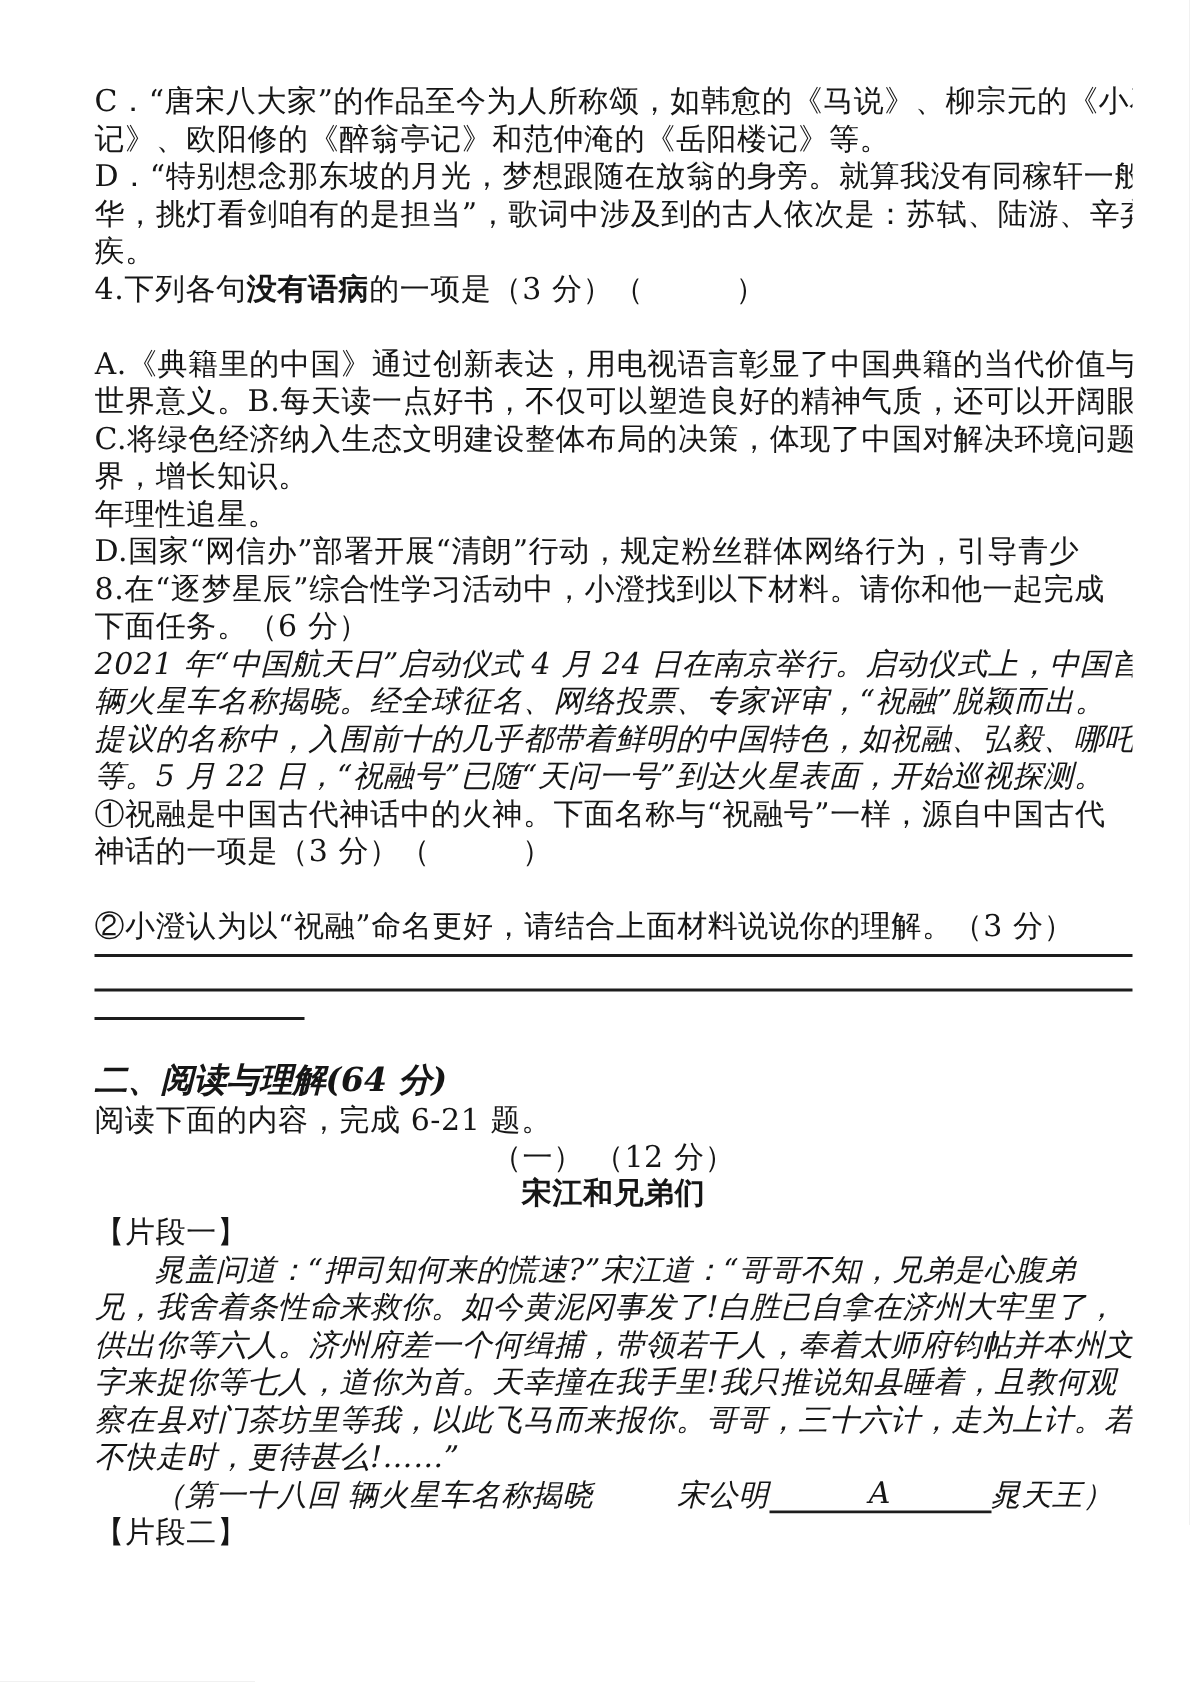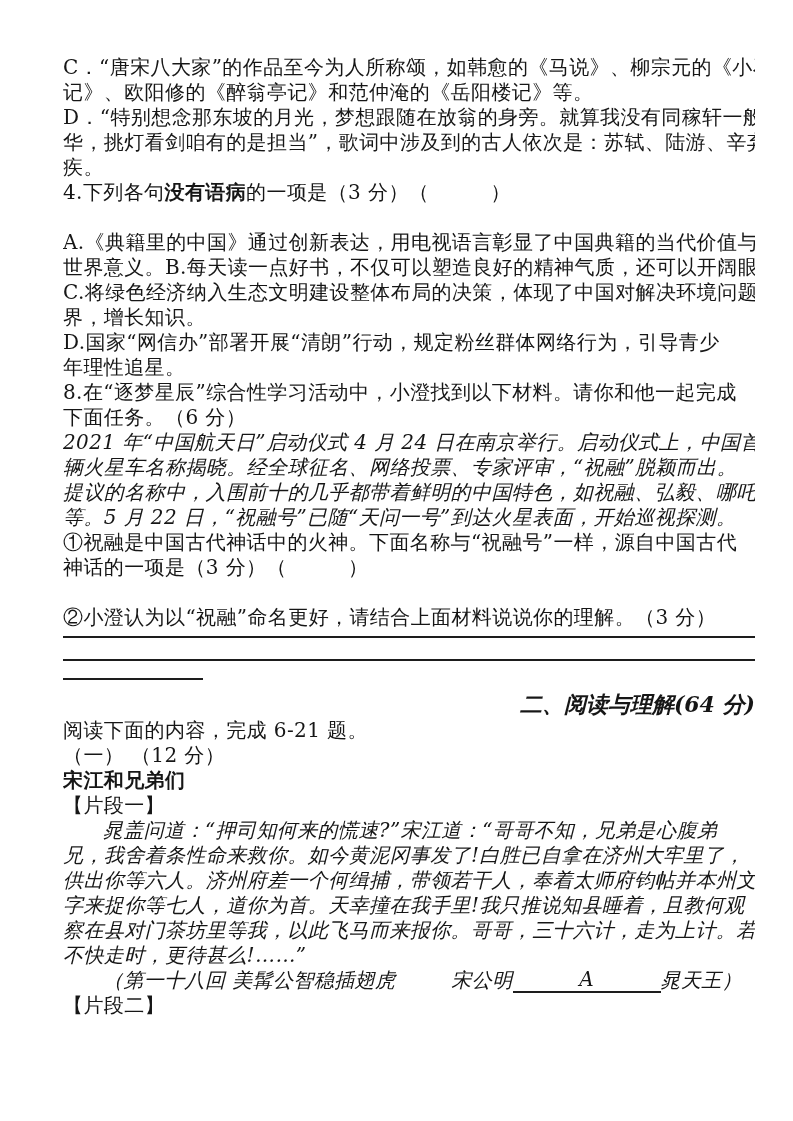--- a/index.html
+++ b/index.html
@@ -18,29 +18,29 @@
     white-space:nowrap;
     overflow:hidden;
     height:25px;
     line-height:25px;
     font-size:20px;
     letter-spacing:0.4px;
   }
   .blank-ln{height:25px;}
   .b{font-weight:bold;font-family:Liberation Serif, serif;}
   .kaiti{font-style:italic;}
-  .center{}
+  .center{text-align:center;}
   .heading{
     font-size:22px;
     font-weight:bold;
     font-style:italic;
     line-height:28px;
     height:28px;
-    margin-top:10px;
-    white-space:nowrap;overflow:hidden;text-align:right;
+    margin-top:26px;
+    white-space:nowrap;overflow:hidden;
   }
   .ans-line{border-bottom:2px solid #1d1d1d;}
   #ans1{height:6px;}
   #ans2{height:21px;}
   #ans3{height:17px;width:140px;}
   .indent2{padding-left:40px;font-style:italic;}
   .choice-a{display:inline-block;margin-left:30px;width:237px;}
   .choice-b{display:inline-block;width:215px;margin-top:28px;}
   .choice-c{display:inline-block;}
   .blank-underline{
@@ -68,22 +68,22 @@
   <div class="ln">
     <span>4.下列各句</span><span class="b">没有语病</span><span>的一项是（3 分）（　　　）</span>
   </div>
 
   <div class="blank-ln"></div>
 
   <div class="ln">A.《典籍里的中国》通过创新表达，用电视语言彰显了中国典籍的当代价值与</div>
   <div class="ln">世界意义。B.每天读一点好书，不仅可以塑造良好的精神气质，还可以开阔眼</div>
   <div class="ln">C.将绿色经济纳入生态文明建设整体布局的决策，体现了中国对解决环境问题</div>
   <div class="ln">界，增长知识。</div>
+  <div class="ln">年理性追星。</div>
   <div class="ln">D.国家“网信办”部署开展“清朗”行动，规定粉丝群体网络行为，引导青少</div>
-  <div class="ln">年理性追星。</div>
 
   <div class="ln">8.在“逐梦星辰”综合性学习活动中，小澄找到以下材料。请你和他一起完成</div>
   <div class="ln">下面任务。（6 分）</div>
   <div class="ln kaiti">2021 年“中国航天日”启动仪式 4 月 24 日在南京举行。启动仪式上，中国首</div>
   <div class="ln kaiti">辆火星车名称揭晓。经全球征名、网络投票、专家评审，“祝融”脱颖而出。</div>
   <div class="ln kaiti">提议的名称中，入围前十的几乎都带着鲜明的中国特色，如祝融、弘毅、哪吒</div>
   <div class="ln kaiti">等。5 月 22 日，“祝融号”已随“天问一号”到达火星表面，开始巡视探测。</div>
   <div class="ln">①祝融是中国古代神话中的火神。下面名称与“祝融号”一样，源自中国古代</div>
   <div class="ln">神话的一项是（3 分）（　　　）</div>
   <div class="ln">
@@ -101,18 +101,18 @@
   <div class="ln center b">宋江和兄弟们</div>
   <div class="ln">【片段一】</div>
   <div class="ln kaiti indent2">晁盖问道：“押司知何来的慌速?”宋江道：“哥哥不知，兄弟是心腹弟</div>
   <div class="ln kaiti">兄，我舍着条性命来救你。如今黄泥冈事发了!白胜已自拿在济州大牢里了，</div>
   <div class="ln kaiti">供出你等六人。济州府差一个何缉捕，带领若干人，奉着太师府钧帖并本州文</div>
   <div class="ln kaiti">字来捉你等七人，道你为首。天幸撞在我手里!我只推说知县睡着，且教何观</div>
   <div class="ln kaiti">察在县对门茶坊里等我，以此飞马而来报你。哥哥，三十六计，走为上计。若</div>
   <div class="ln kaiti">不快走时，更待甚么!……”</div>
 
   <div class="ln kaiti indent2">
-    <span>（第一十八回  美髯公智稳插翅虎</span><span class="src-gap"></span><span>宋公明</span><span class="blank-underline"><span>A</span></span><span>晁天王）</span>
+    <span>（第一十八回  辆火星车名称揭晓</span><span class="src-gap"></span><span>宋公明</span><span class="blank-underline"><span>A</span></span><span>晁天王）</span>
   </div>
 
   <div class="ln">【片段二】</div>
 
 </div>
 
 </body></html>

